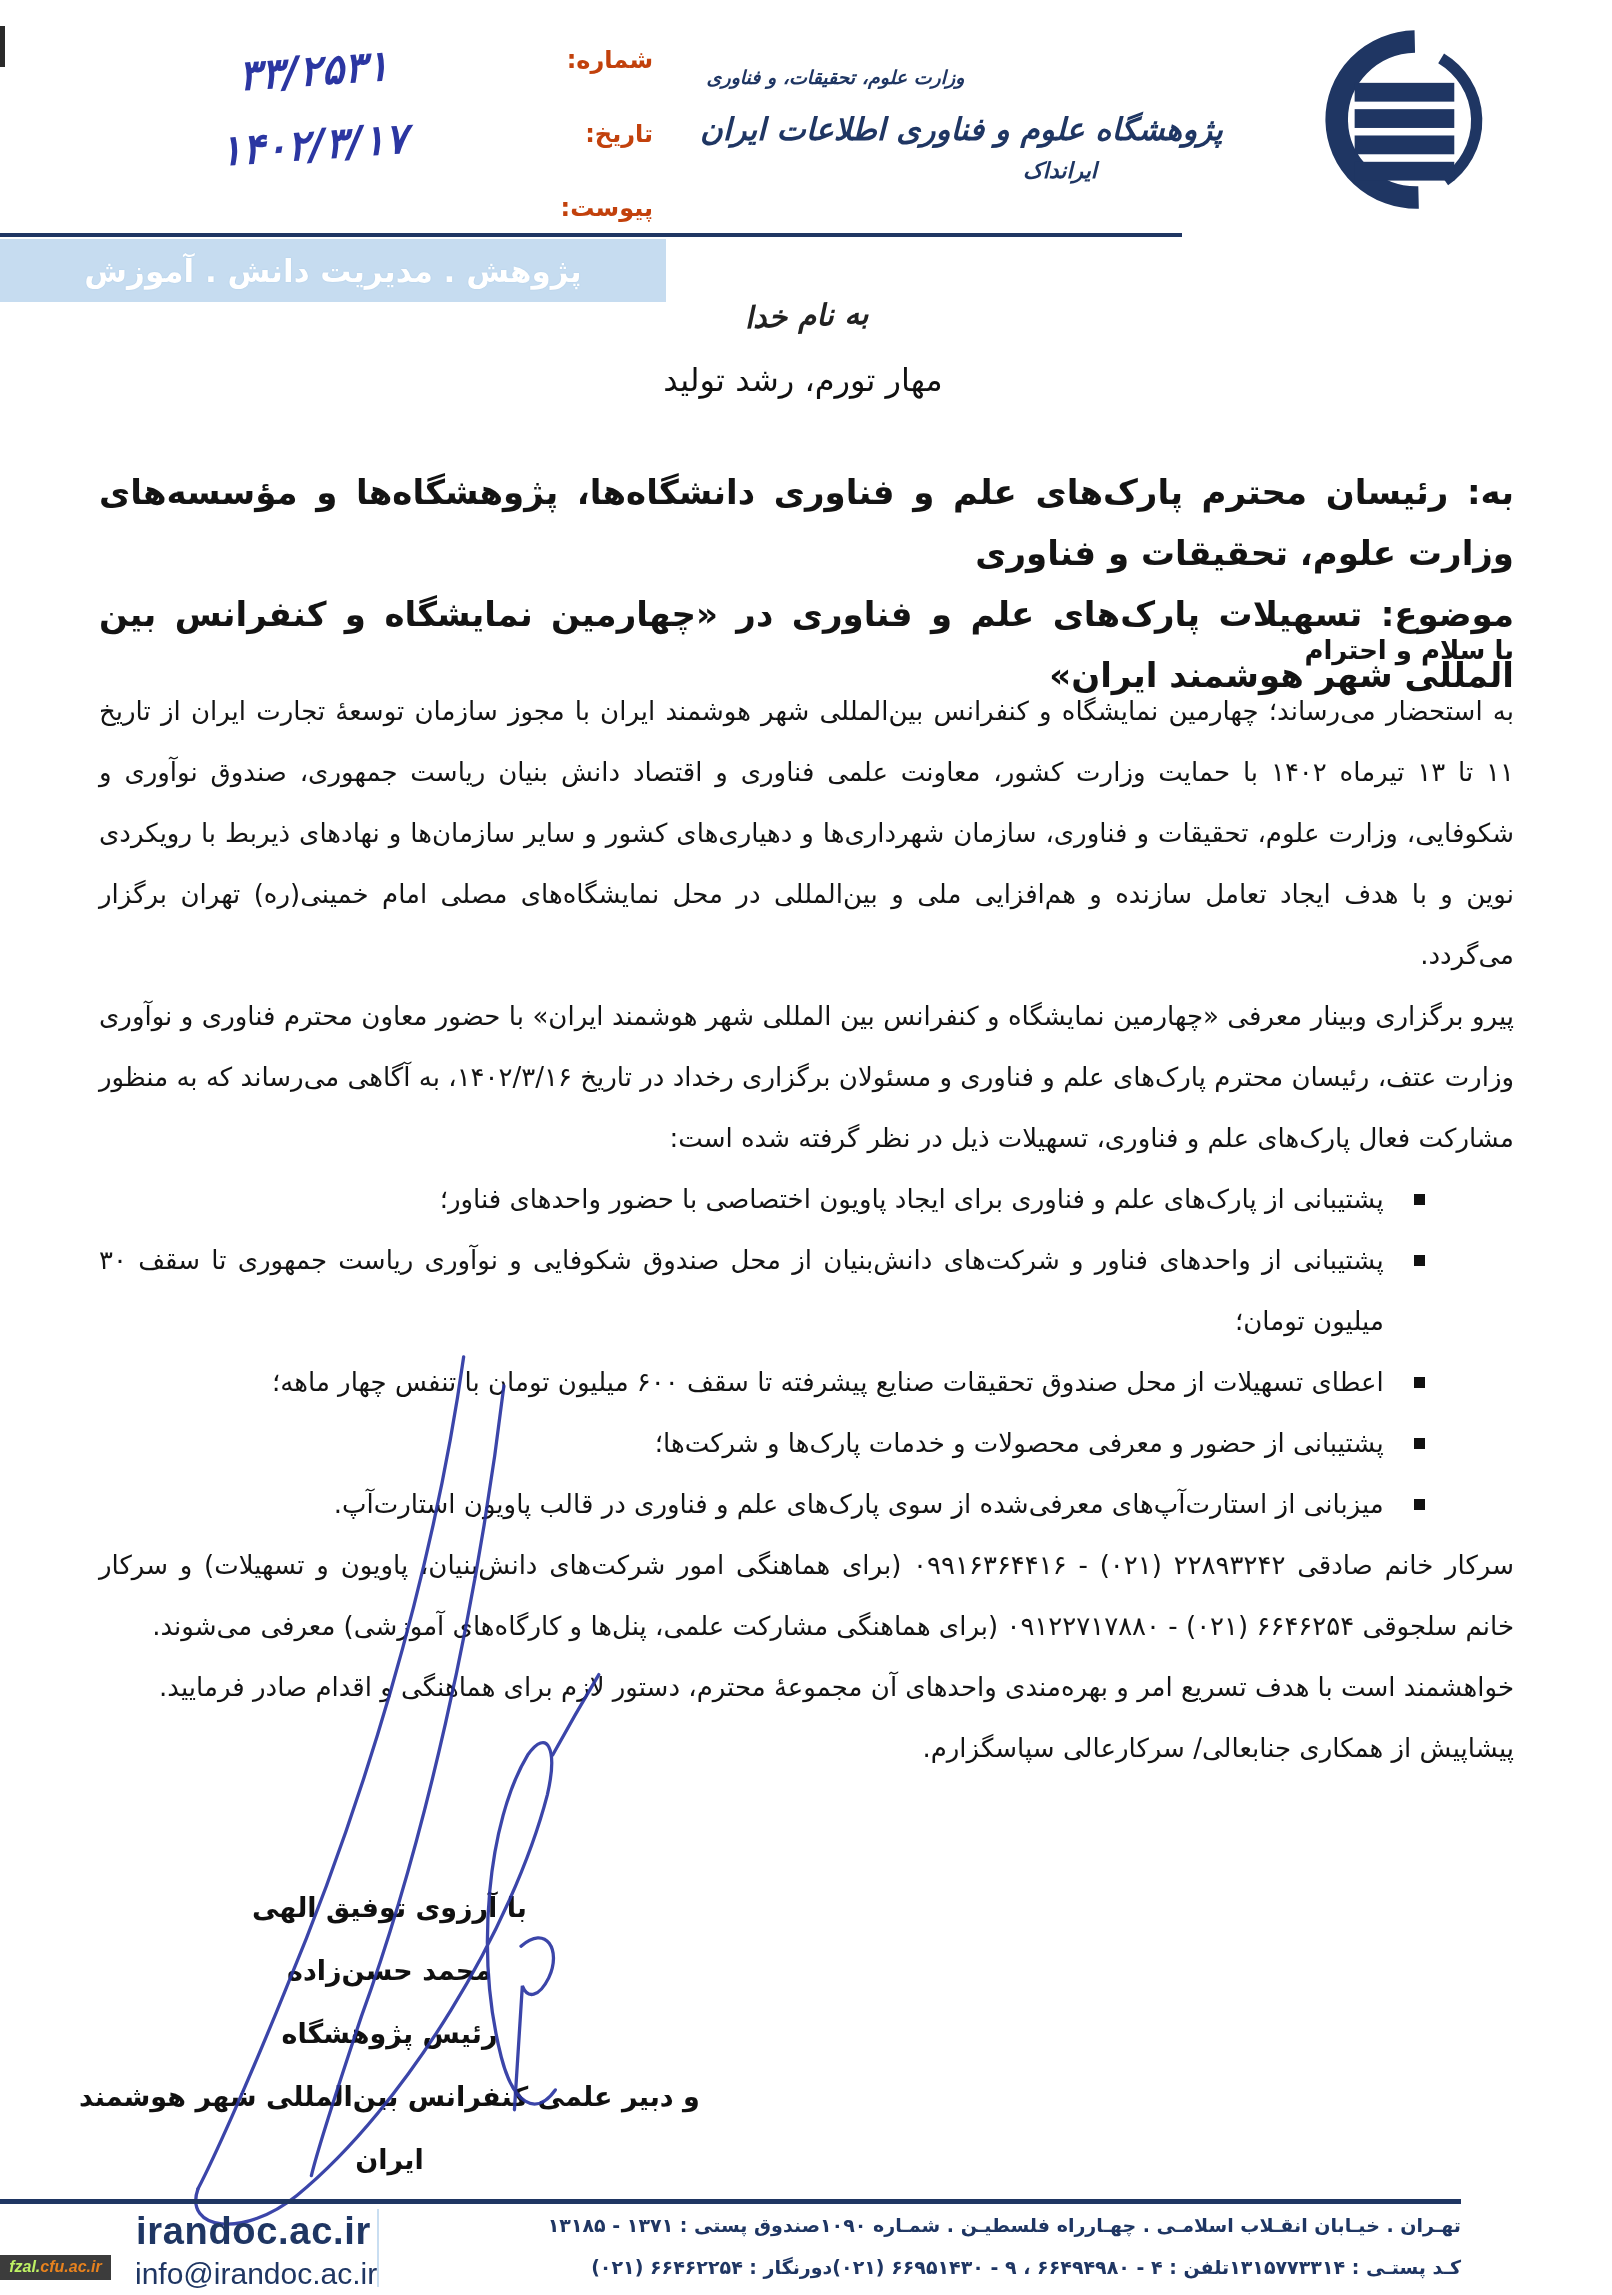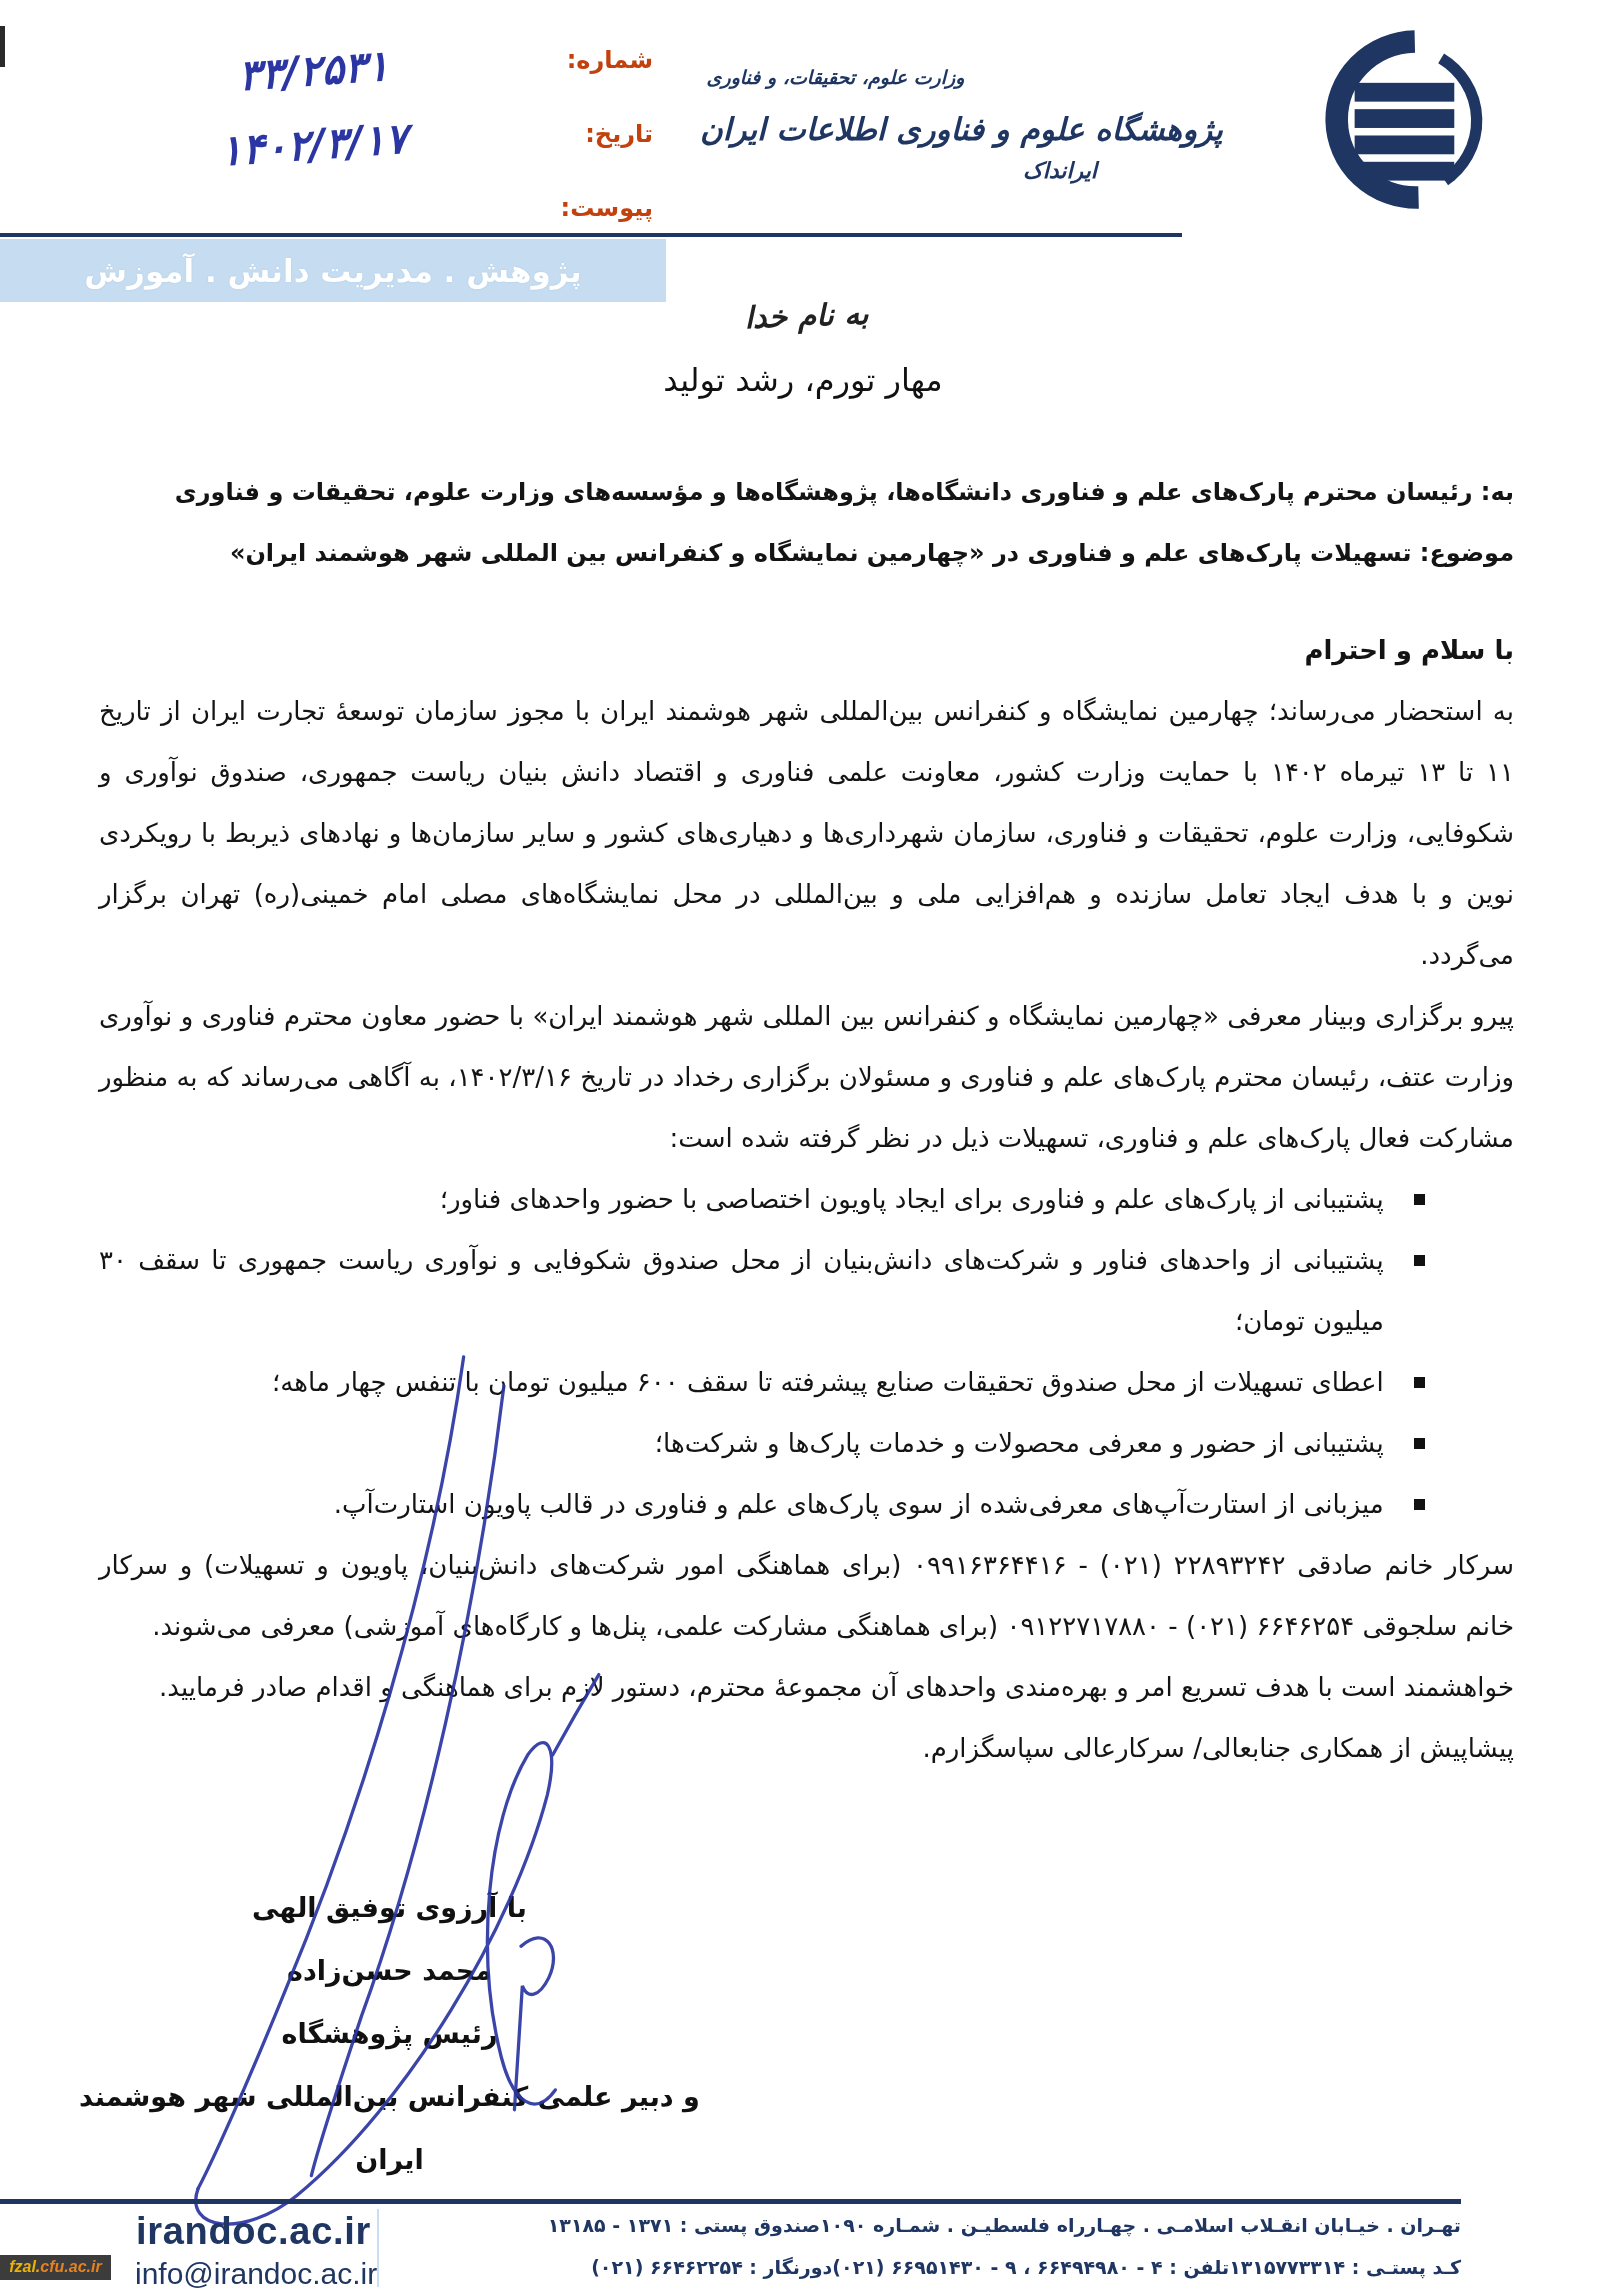--- a/index.html
+++ b/index.html
@@ -39,21 +39,21 @@
     position:absolute;left:0;width:1613px;top:298px;text-align:center;
     font-family:"DejaVu Serif",serif;font-style:italic;font-weight:bold;
     font-size:30px;color:#222;transform:rotate(-2deg);
   }
   .year-slogan{
     position:absolute;left:0;width:1606px;top:361px;text-align:center;
     font-size:32px;font-weight:normal;color:#111;
   }
   
   .to-block{position:absolute;right:99px;left:99px;top:462px;direction:rtl;
-    font-size:24px;font-weight:bold;line-height:61px;text-align:justify;}
+    font-size:34px;font-weight:bold;line-height:61px;text-align:justify;}
   .body-block{position:absolute;right:99px;left:99px;top:620px;direction:rtl;
     font-size:26px;line-height:61px;text-align:justify;}
   .salutation{font-weight:bold;}
   .para{margin:0;}
   .bullets{padding:0;margin:0 89px 0 0;list-style:none;}
   .bullet{display:flex;gap:30px;}
   .bullet-marker{flex:0 0 auto;width:11.2px;height:11.2px;background:#111;margin-top:25px;}
   .bullet-text{flex:1;text-align:justify;}
   
   .sig-block{position:absolute;left:63px;top:1876px;width:653px;direction:rtl;
@@ -65,21 +65,21 @@
     font-family:Liberation Sans, sans-serif;color:#1f3663;direction:ltr;}
   .footer-site{font-size:38px;font-weight:bold;letter-spacing:0.7px;}
   .footer-email{font-size:30px;margin-top:4px;}
   .footer-divider{position:absolute;left:377px;top:2209px;width:2px;height:78px;background:#c9def1;}
   .footer-right{position:absolute;left:745px;top:2214px;width:716px;direction:rtl;
     color:#1f3663;font-size:19px;font-weight:bold;}
   .footer-row{display:flex;justify-content:space-between;align-items:baseline;margin-bottom:20px;white-space:nowrap;}
   
   .watermark{position:absolute;left:0;top:2255px;background:#3c3c3c;padding:4px 9.2px 5.3px 9.2px;
     font-family:"Liberation Sans","DejaVu Sans",sans-serif;font-size:16px;font-style:italic;line-height:1;}
-  .wm-a{color:#eab308;font-weight:bold;}
+  .wm-a{color:#bef264;font-weight:bold;}
   .wm-b{color:#e8821e;font-weight:bold;}
   .scan-artifact{position:absolute;left:0;top:26px;width:4.6px;height:41px;background:#2a2a2a;}
 </style>
 </head>
 <body>
 
 <div class="page">
 
   <div class="scan-artifact"></div>
 

